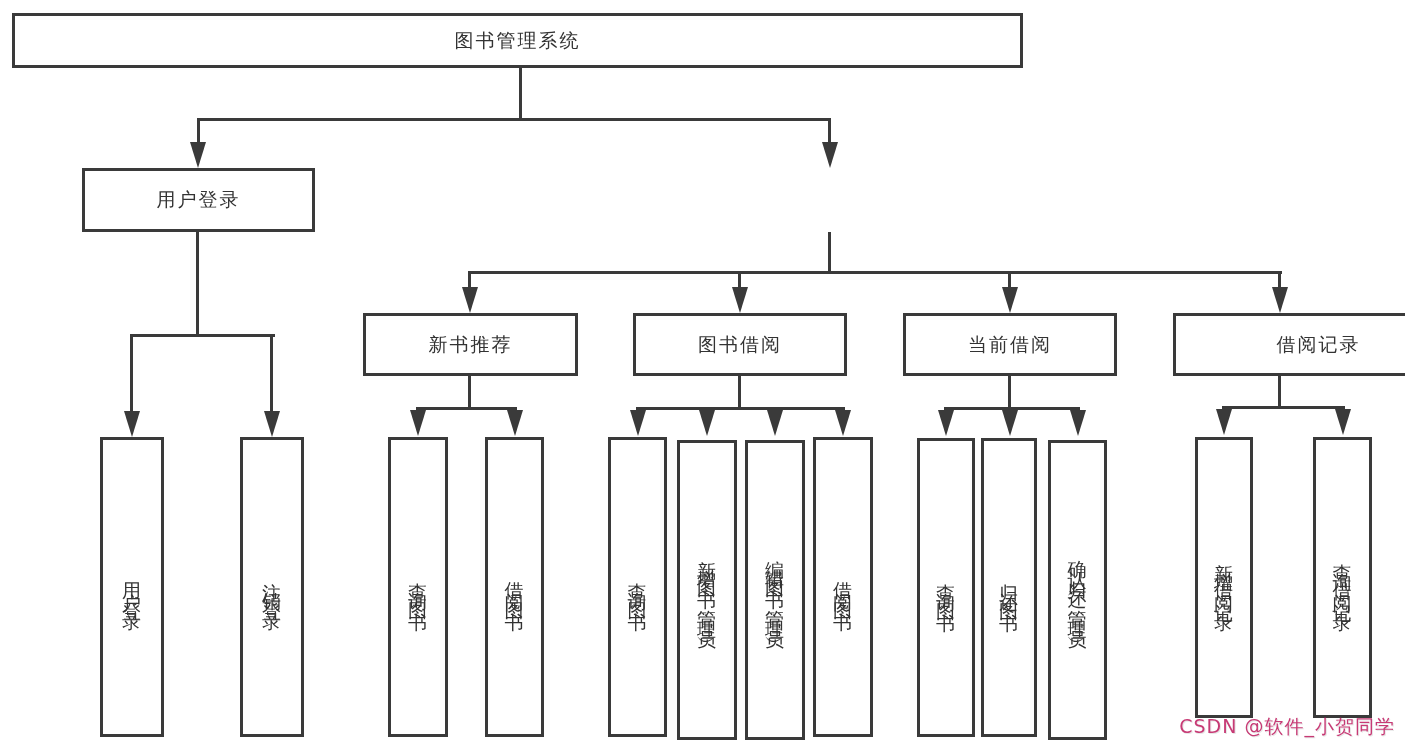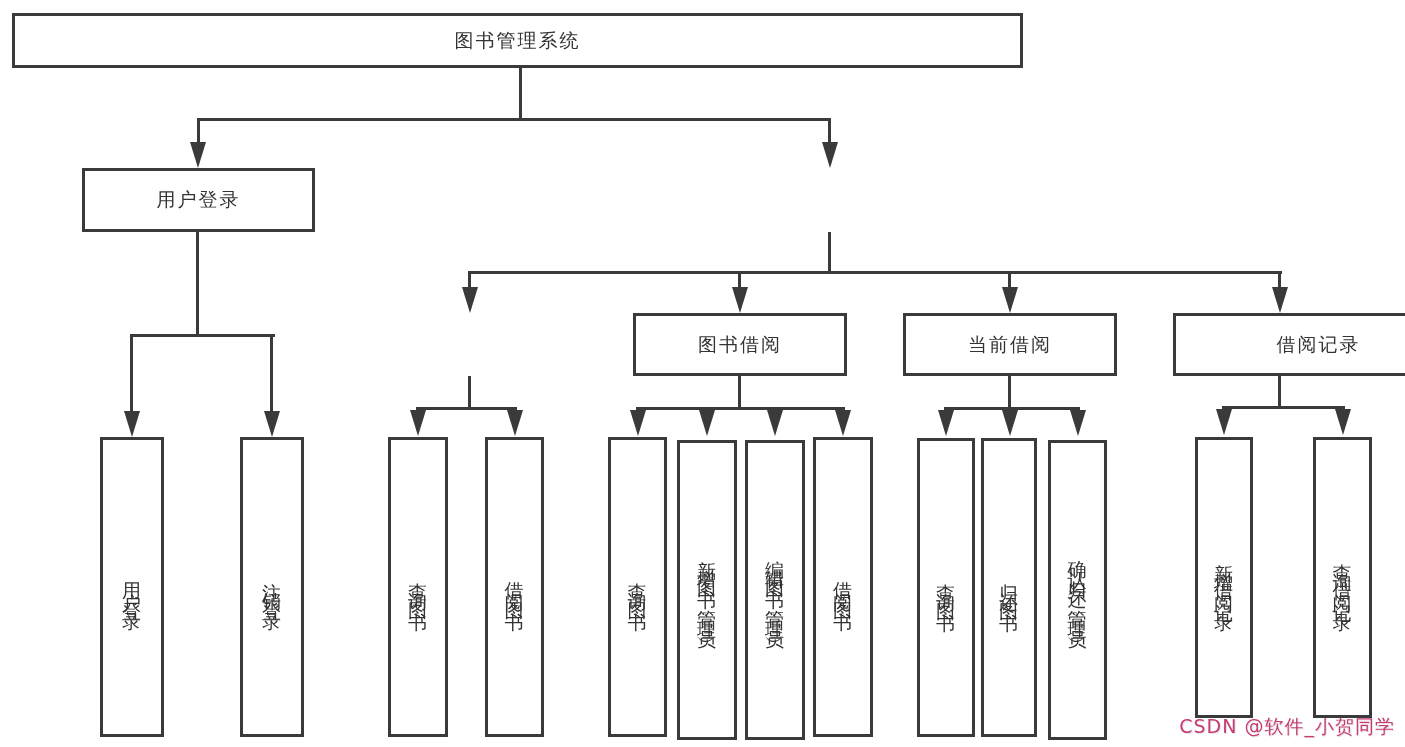--- a/index.html
+++ b/index.html
@@ -94,20 +94,21 @@
   <div class="hl" style="left:468px; top:271px; width:814px;"></div>
   <div class="vl" style="left:468px; top:271px; height:18px;"></div>
   <div class="ah" style="left:462px; top:287px;"></div>
   <div class="vl" style="left:738px; top:271px; height:18px;"></div>
   <div class="ah" style="left:732px; top:287px;"></div>
   <div class="vl" style="left:1008px; top:271px; height:18px;"></div>
   <div class="ah" style="left:1002px; top:287px;"></div>
   <div class="vl" style="left:1278px; top:271px; height:18px;"></div>
   <div class="ah" style="left:1272px; top:287px;"></div>
 
+  <div class="node hbox" style="left:363px; top:313px; width:215px; height:63px;">新书推荐</div>
   <div class="node hbox" style="left:903px; top:313px; width:214px; height:63px;">当前借阅</div>
   <div class="node hbox" style="left:633px; top:313px; width:214px; height:63px;">图书借阅</div>
   <div class="node hbox" style="left:1173px; top:313px; width:244px; height:63px;padding-left:47px;">借阅记录</div>
 
   <div class="vl" style="left:468px; top:376px; height:33px;"></div>
   <div class="hl" style="left:416px; top:407px; width:101px;"></div>
   <div class="ah" style="left:410px; top:410px;"></div>
   <div class="ah" style="left:507px; top:410px;"></div>
 
   <div class="vl" style="left:738px; top:376px; height:33px;"></div>

